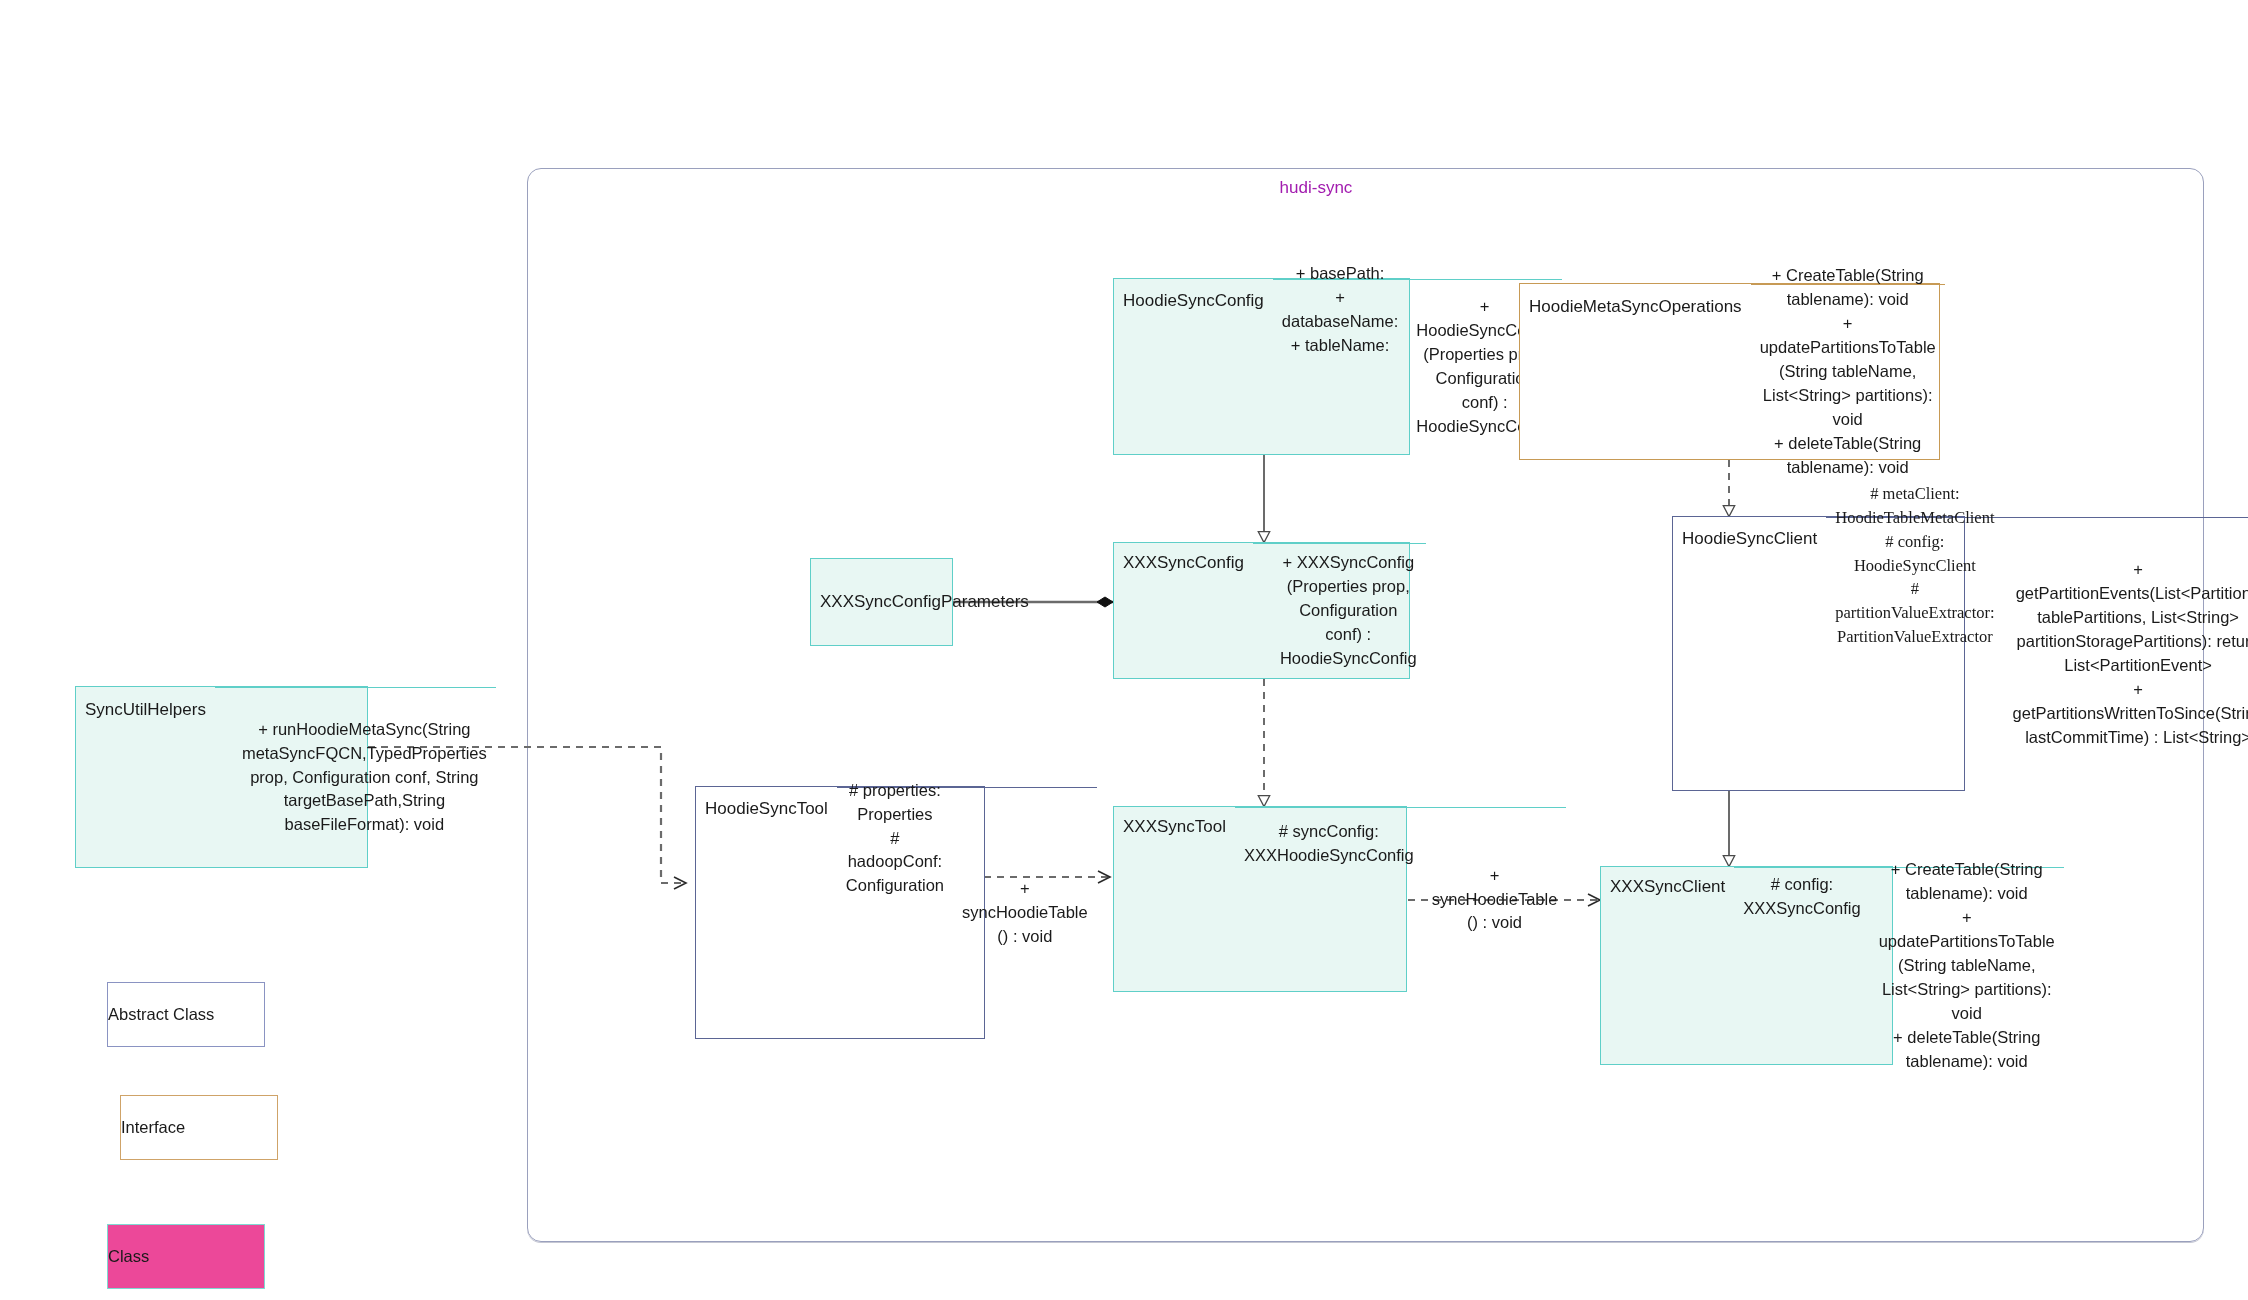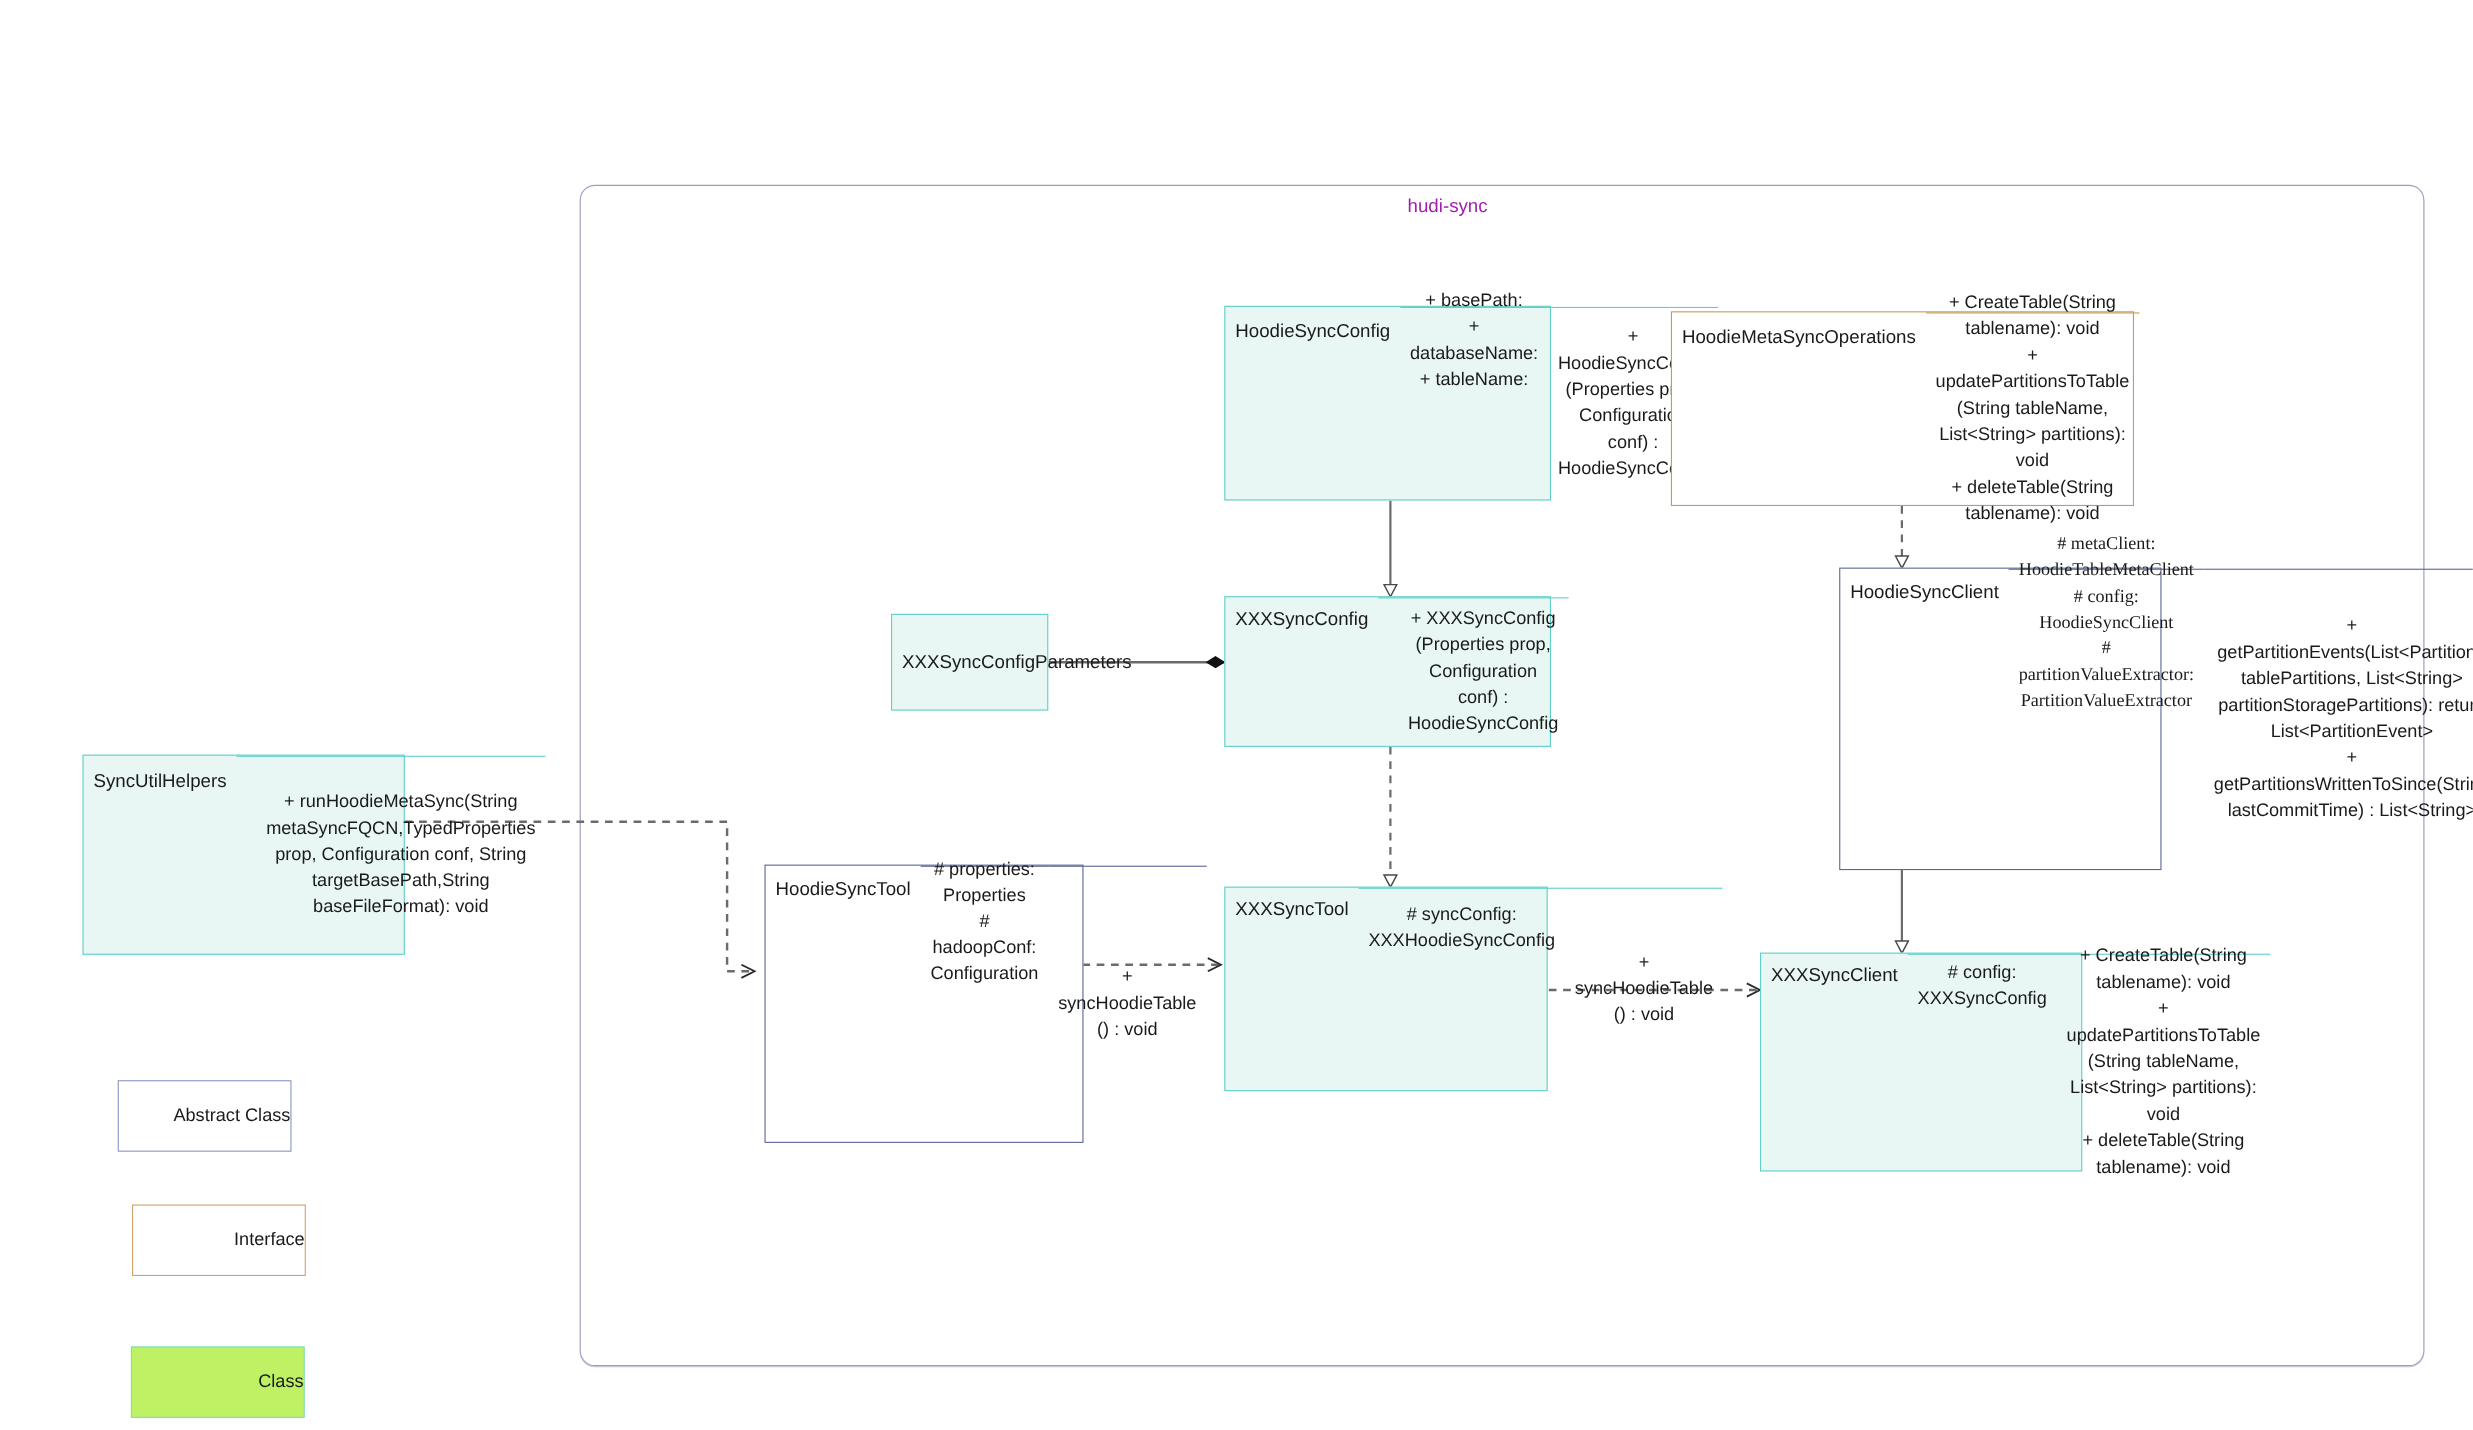--- a/index.html
+++ b/index.html
@@ -51,26 +51,26 @@
   .node.abs{background:#ffffff;border:1.6px solid #5b6594;}
   .node.abs .sec + .sec{border-top:1.6px solid #5b6594;}
 
   
   .node.iface{background:#ffffff;border:1.6px solid #c79a55;}
   .node.iface .sec + .sec{border-top:1.6px solid #c79a55;}
 
   
   .legend-box{
     position:absolute;box-sizing:border-box;
-    display:flex;align-items:center;justify-content:flex-end;
+    display:flex;align-items:center;justify-content:flex-start;
     font-size:16.5px;text-align:center;
   }
   .legend-box.abs{background:#fff;border:1.8px solid #8a93c2;}
   .legend-box.iface{background:#fff;border:1.8px solid #cfa368;}
-  .legend-box.cls{background:#bef264;border:1.8px solid #7fd9d2;margin-left:12px;}
+  .legend-box.cls{background:#ec4899;border:1.8px solid #7fd9d2;}
 </style>
 </head>
 <body>
 
 <div id="canvas">
 
   <div class="package" style="left:527px;top:168px;width:1675px;height:1072px;"></div>
   <div class="package-title" style="left:1236px;top:178px;width:160px;">hudi-sync</div>
 
   <svg id="wires" viewBox="0 0 2248 1300">

